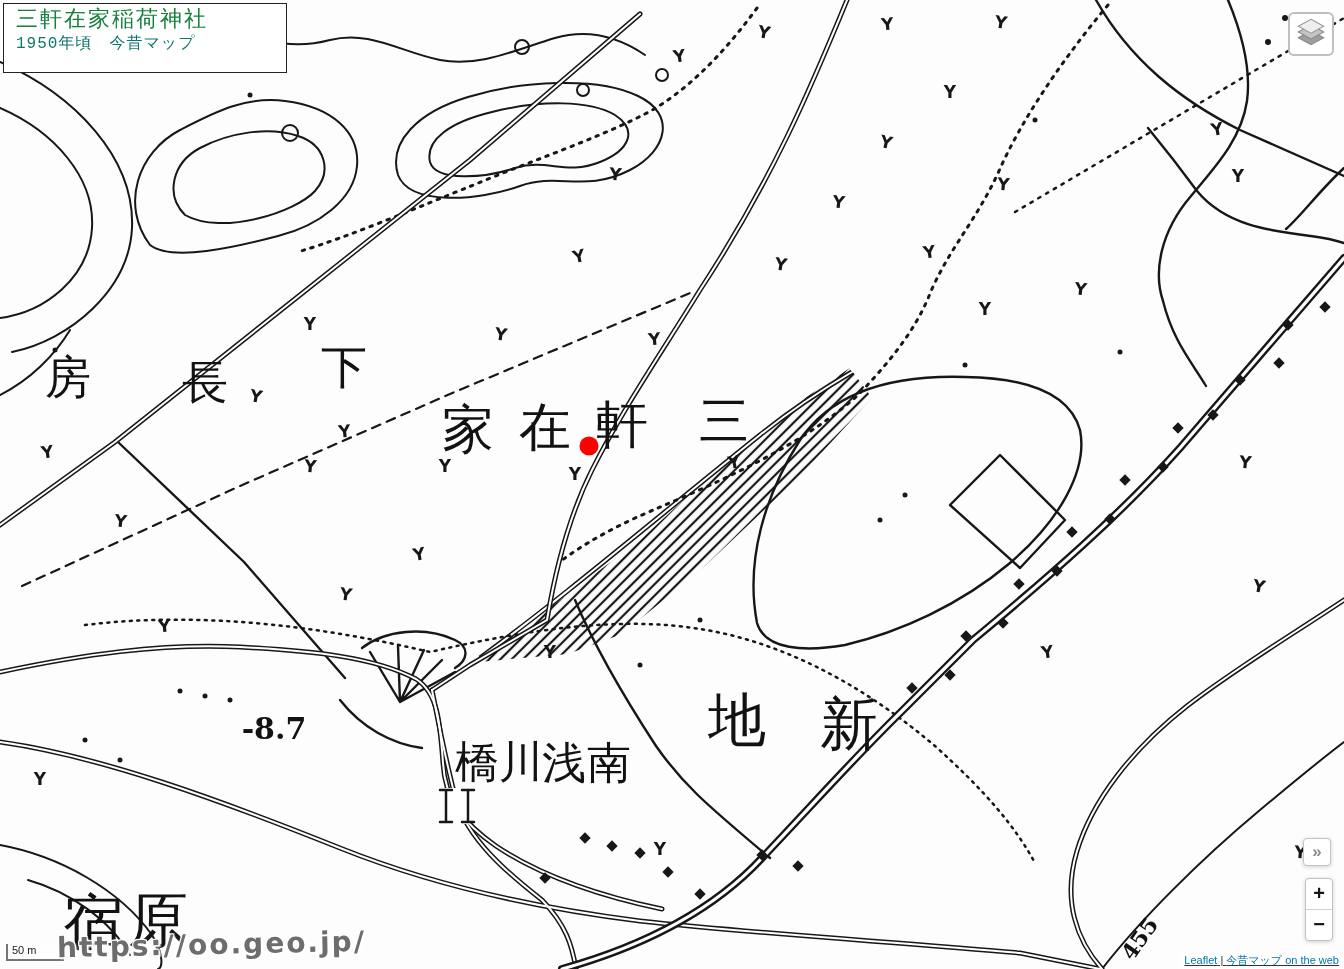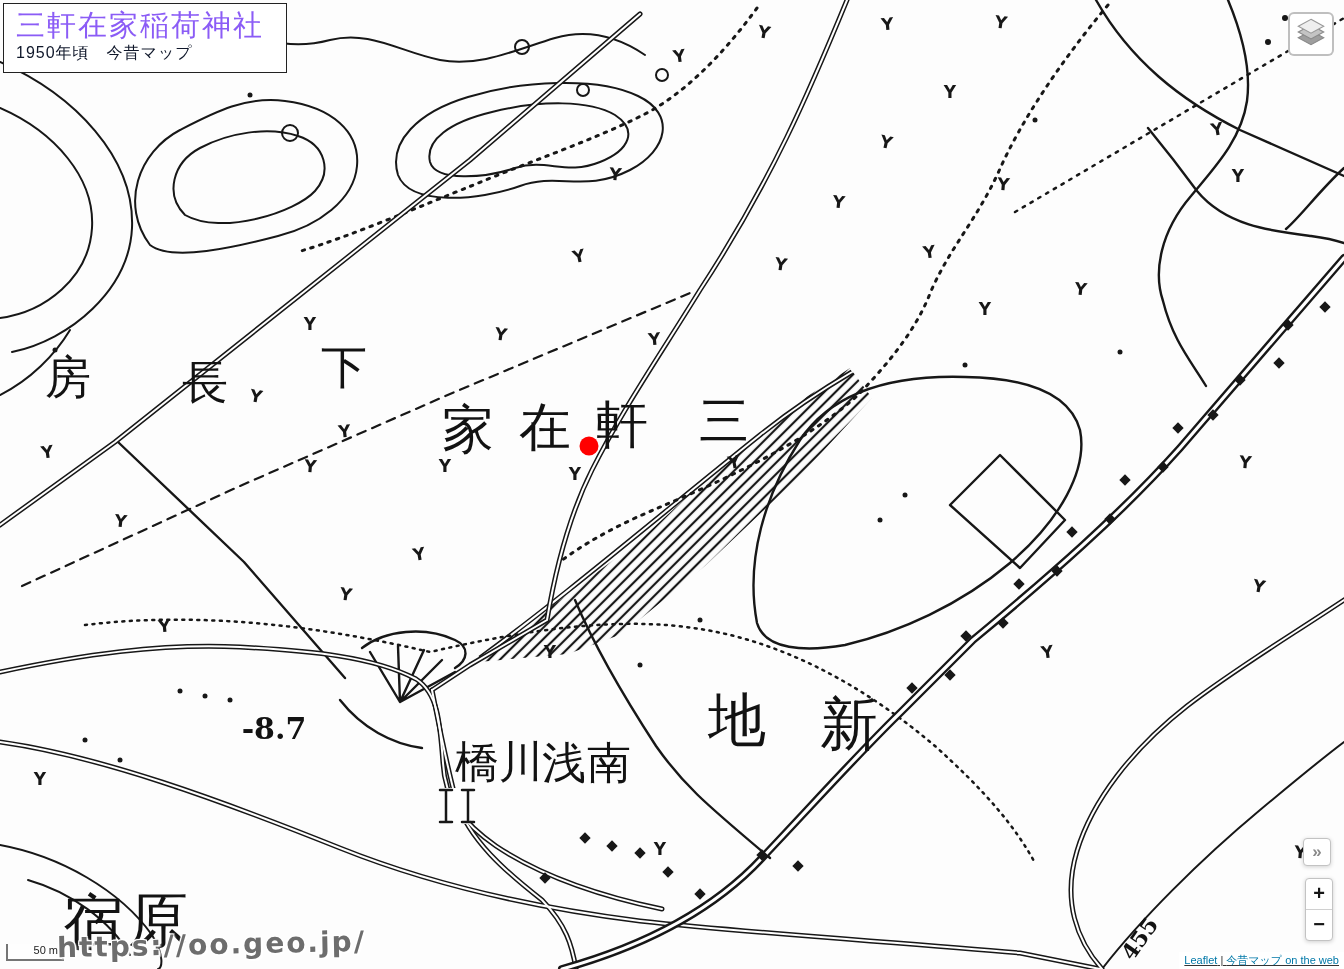--- a/index.html
+++ b/index.html
@@ -6,43 +6,43 @@
   #app{position:relative;width:1344px;height:969px;overflow:hidden;background:#fdfdfd;
        font-family:"Liberation Sans",sans-serif;}
   #map-svg{position:absolute;left:0;top:0;width:1344px;height:969px;}
 
   .map-label{font-family:"DejaVu Serif","Liberation Serif",serif;fill:#121212;}
   .map-sym{font-family:"DejaVu Sans",sans-serif;font-size:17px;font-weight:bold;fill:#171717;}
 
   
   .title-box{position:absolute;left:3px;top:3px;width:284px;height:70px;background:#fff;
              border:1px solid #222;box-sizing:border-box;padding:3px 10px 0 12px;}
-  .title-box .title{font-family:Liberation Sans, sans-serif;font-size:29px;
-                    letter-spacing:2px;color:#8b5cf6;line-height:1.25;white-space:nowrap;}
-  .title-box .subtitle{font-family:Liberation Sans, sans-serif;font-size:16px;
-                    letter-spacing:1px;color:#0f172a;line-height:1.2;white-space:nowrap;}
+  .title-box .title{font-family:Liberation Mono, monospace;font-size:22px;
+                    letter-spacing:2px;color:#15803d;line-height:1.25;white-space:nowrap;}
+  .title-box .subtitle{font-family:Liberation Mono, monospace;font-size:16px;
+                    letter-spacing:1px;color:#0f766e;line-height:1.2;white-space:nowrap;}
 
   
   .layers-control{position:absolute;top:12px;right:10px;width:46px;height:44px;background:#fff;
                   border:2px solid rgba(0,0,0,.25);border-radius:6px;display:flex;align-items:center;
                   justify-content:center;cursor:pointer;box-sizing:border-box;}
   .sidebar-toggle{position:absolute;top:838px;right:13px;width:28px;height:28px;background:#fff;
                   border:1px solid #c3c3c3;border-radius:4px;color:#8a8a8a;font-size:17px;font-weight:bold;
                   display:flex;align-items:center;justify-content:center;cursor:pointer;box-sizing:border-box;
                   box-shadow:0 1px 4px rgba(0,0,0,.18);}
   .zoom-control{position:absolute;top:878px;right:11px;width:28px;background:#fff;
                 border:1px solid #c3c3c3;border-radius:4px;overflow:hidden;box-sizing:border-box;
                 box-shadow:0 1px 4px rgba(0,0,0,.18);}
   .zoom-btn{display:block;width:100%;height:30px;line-height:29px;text-align:center;font-size:20px;
             font-weight:bold;color:#151515;cursor:pointer;user-select:none;}
   .zoom-btn + .zoom-btn{border-top:1px solid #d0d0d0;}
 
   .scale-bar{position:absolute;left:6px;bottom:8px;width:46px;height:15px;border:2px solid #757575;
              border-top:none;background:rgba(255,255,255,.55);font-size:11px;line-height:13px;
-             padding:0 4px;color:#222;white-space:nowrap;text-align:right;}
+             padding:0 4px;color:#222;white-space:nowrap;}
 
   .watermark{position:absolute;left:57px;top:928px;font-family:"DejaVu Sans",sans-serif;font-size:28px;
              font-weight:bold;letter-spacing:2px;color:#6d6d6d;transform:rotate(-1.2deg);
              text-shadow:0 0 3px #fff,1px 1px 0 #fff,-1px -1px 0 #fff,1px -1px 0 #fff,-1px 1px 0 #fff,2px 2px 2px #fff;}
 
   .attribution{position:absolute;right:0;bottom:0;height:17px;line-height:16px;background:rgba(255,255,255,.8);
                padding:0 5px;font-size:11px;color:#333;text-decoration:underline;}
   .attribution a{color:#0078A8;text-decoration:none;cursor:pointer;}
 </style>
 </head>

